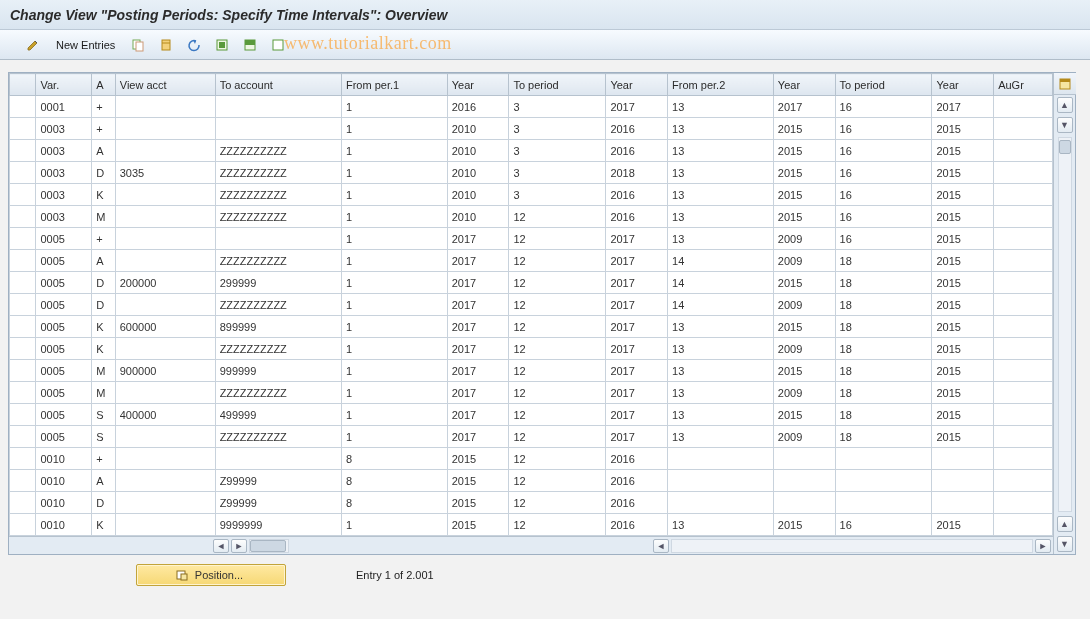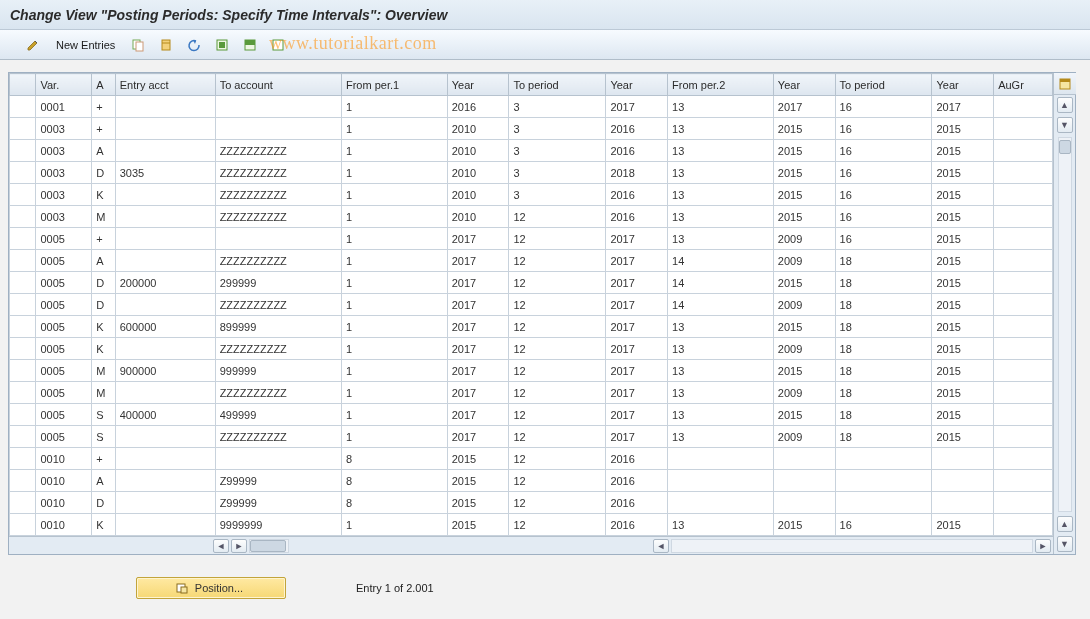--- a/index.html
+++ b/index.html
@@ -50,21 +50,21 @@
   .tb-text-btn {
     display: inline-flex;
     align-items: center;
     height: 22px;
     padding: 0 6px;
     cursor: pointer;
     color: #1a1a1a;
   }
   .watermark {
     position: absolute;
-    left: 269px;
+    left: 284px;
     top: 3px;
     font-family: Georgia, serif;
     font-size: 18px;
     color: rgba(255,140,0,0.55);
     letter-spacing: 0.5px;
     pointer-events: none;
   }
 
   
   .main-pane {
@@ -192,21 +192,21 @@
   .hscroll .h-thumb {
     position:absolute; left:0; top:0; bottom:0; width:36px;
     background:#cdd8e3; border:1px solid #a9b6c3; border-radius:2px;
   }
   .hscroll .gap { flex: 1; }
 
   
   .footer {
     display: flex;
     align-items: center;
-    padding: 22px 0 12px 128px;
+    padding: 9px 0 12px 128px;
     gap: 70px;
   }
   .pos-btn {
     display: inline-flex;
     align-items: center;
     height: 22px;
     border: 1px solid #c2a43a;
     background: linear-gradient(#ffe9a2,#f6d875);
     border-radius: 2px;
     padding: 0 8px 0 4px;
@@ -295,21 +295,21 @@
             <col class="c-y3">
             <col class="c-tp2">
             <col class="c-y4">
             <col class="c-au">
         </colgroup>
         <thead>
           <tr>
             <th></th>
             <th>Var.</th>
             <th>A</th>
-            <th>Entry acct</th>
+            <th>View acct</th>
             <th>To account</th>
             <th>From per.1</th>
             <th>Year</th>
             <th>To period</th>
             <th>Year</th>
             <th>From per.2</th>
             <th>Year</th>
             <th>To period</th>
             <th>Year</th>
             <th>AuGr</th>

